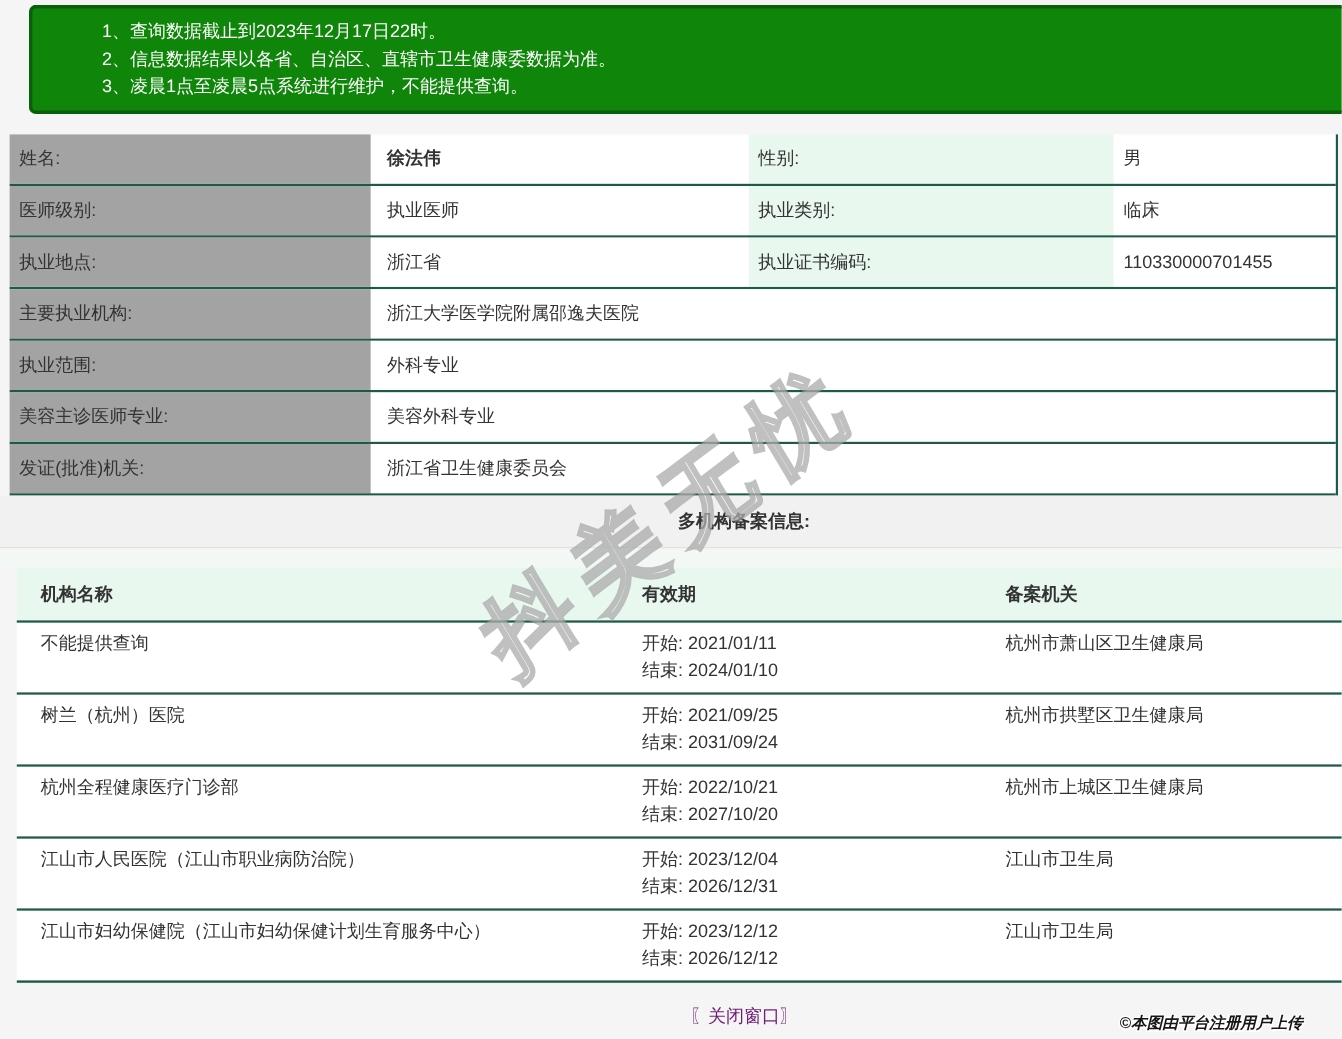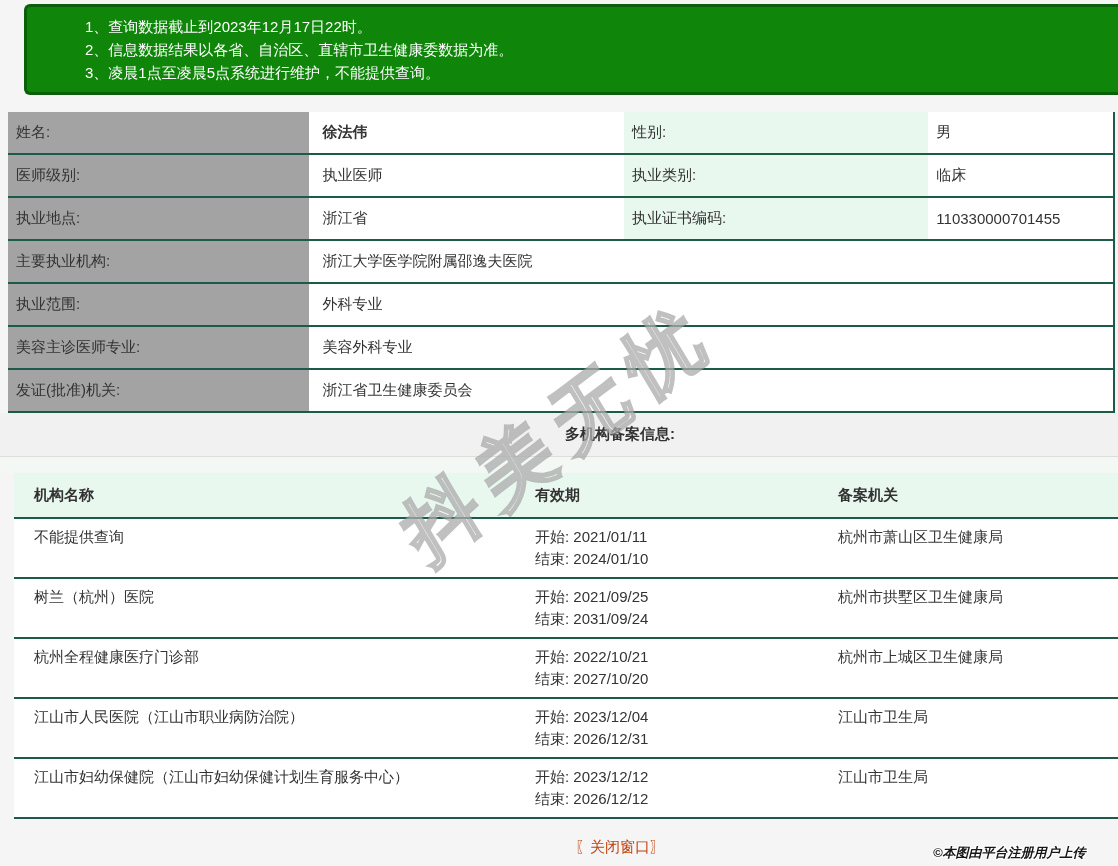--- a/index.html
+++ b/index.html
@@ -57,21 +57,21 @@
     display:flex;background:#ffffff;
     border-bottom:2px solid #1c5a4a;
     padding:7px 0;line-height:22px;
   }
   .f-c1{width:521px;padding-left:20px;box-sizing:border-box;}
   .f-c2{width:303px;}
   .f-c3{flex:1;}
 
   
   .close-row{width:1240px;text-align:center;margin-top:19px;}
-  .close-link{color:#c2410c;text-decoration:none;cursor:pointer;}
+  .close-link{color:#701a75;text-decoration:none;cursor:pointer;}
 
   .upload-mark{
     position:absolute;left:933px;top:844px;
     font-size:13px;font-weight:bold;color:#161616;
     text-shadow:0 0 2px #fff,1px 1px 0 #fff,-1px -1px 0 #fff,1px -1px 0 #fff,-1px 1px 0 #fff;
     white-space:nowrap;
     font-style:italic;
   }
 
   

